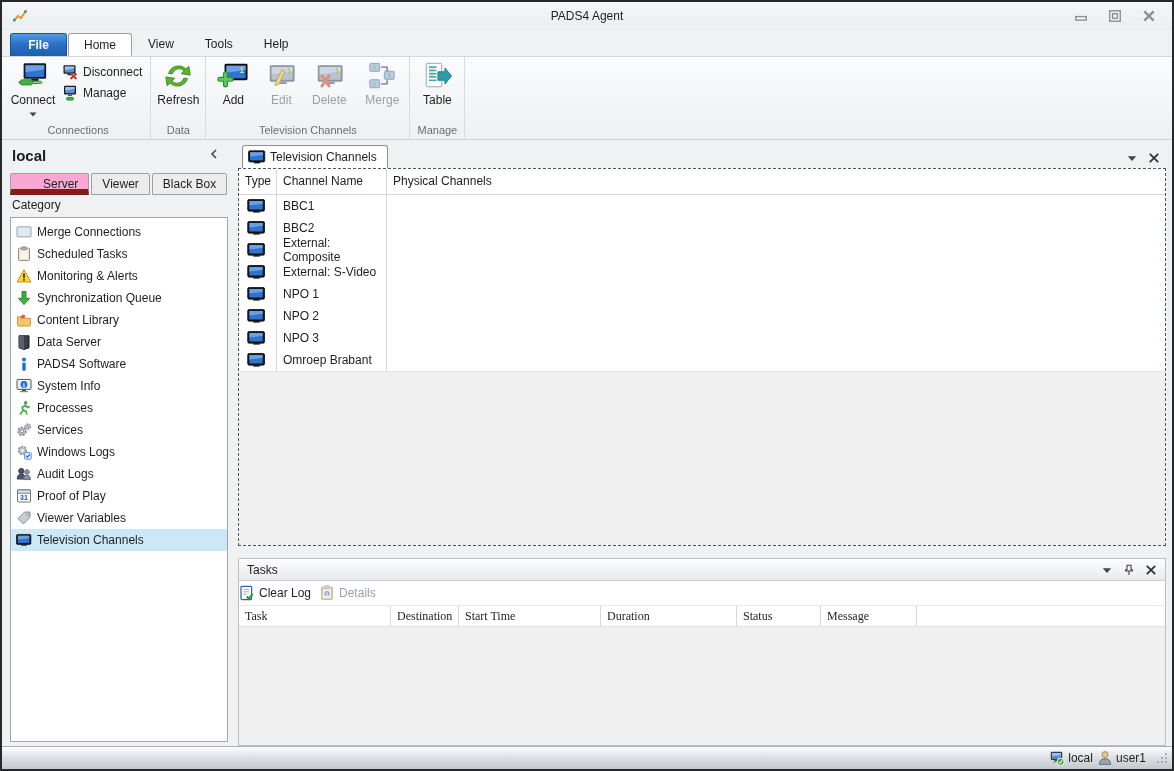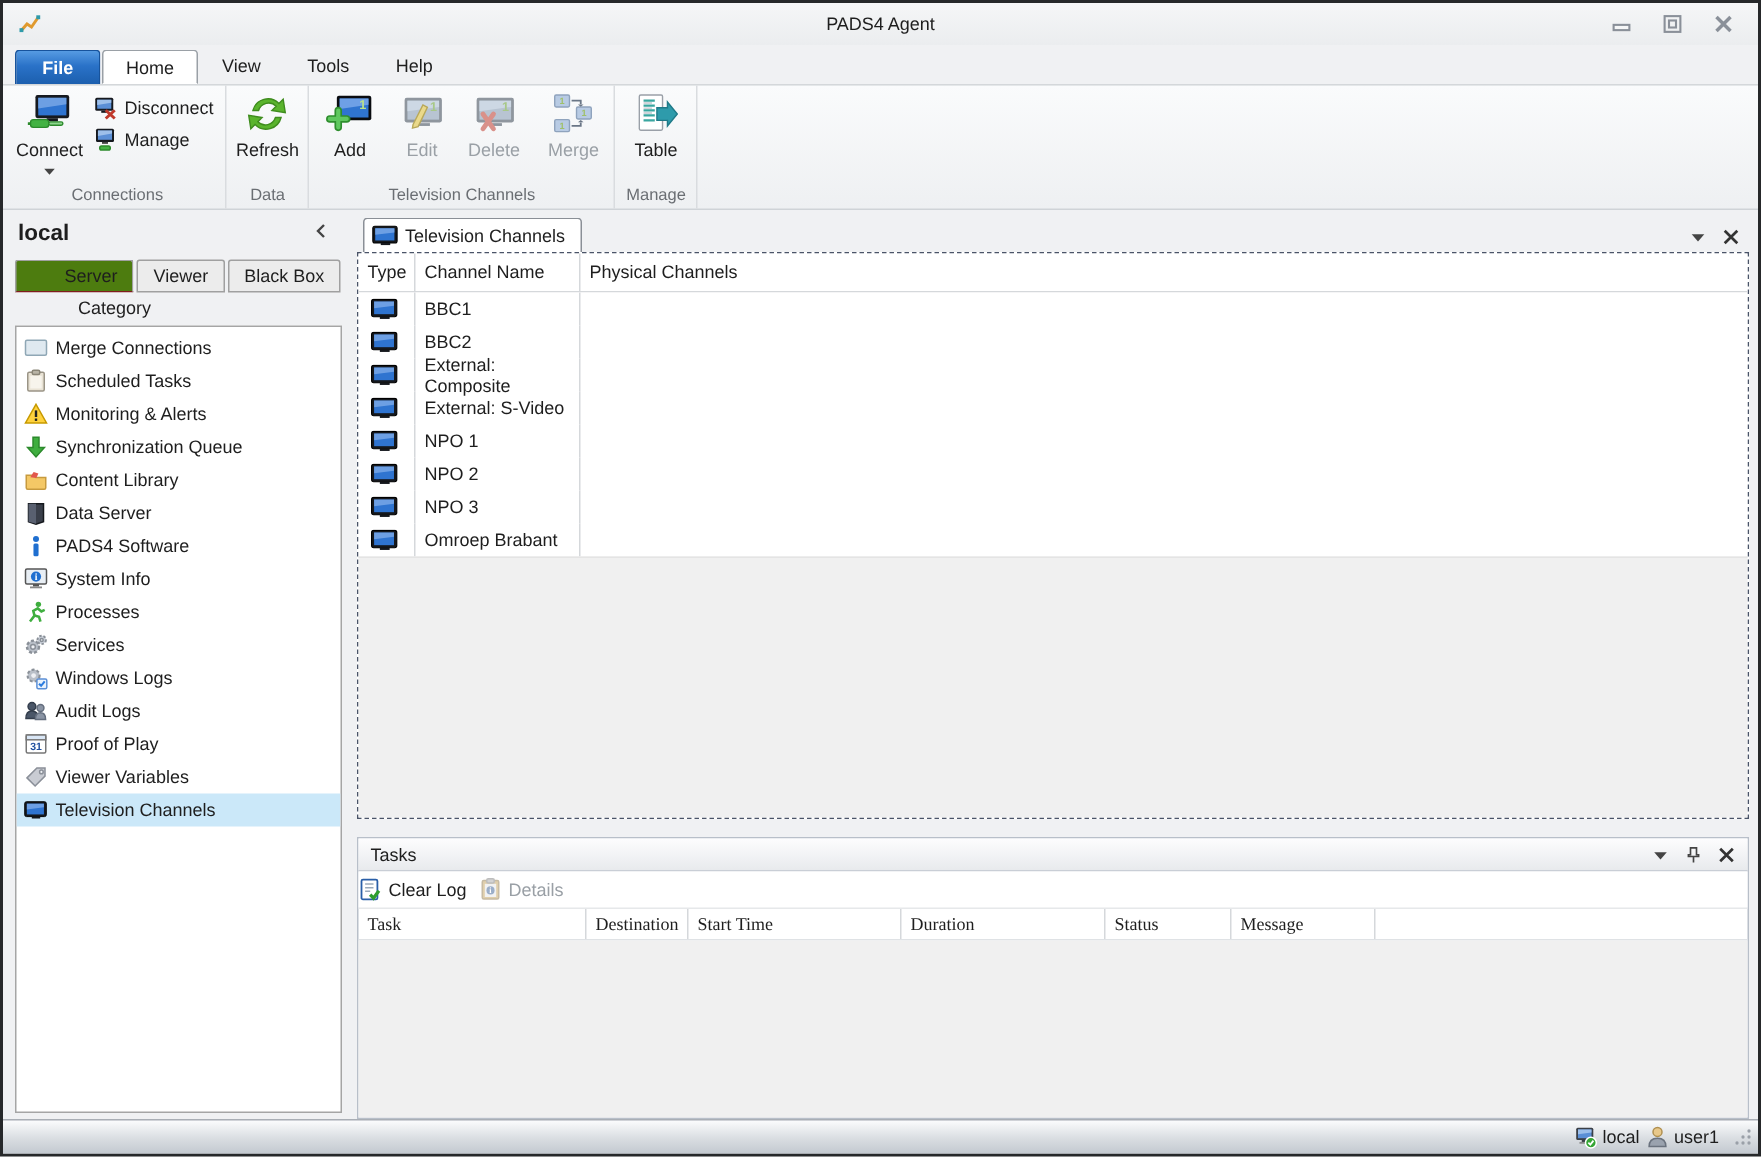--- a/index.html
+++ b/index.html
@@ -51,22 +51,22 @@
   .content { flex:1; display:flex; padding-right:6px; min-height:0; }
 
   
   .sidebar { width:230px; flex:none; display:flex; flex-direction:column; padding:0 0 4px 0; }
   .side-head { height:30px; display:flex; align-items:center; padding:0 10px; }
   .side-title { font-size:15px; font-weight:bold; }
   .collapse-btn { margin-left:auto; width:14px; height:14px; }
   .side-tabs { height:25px; display:flex; align-items:flex-end; padding-left:8px; }
   .side-tab { padding:0 10px; height:22px; line-height:21px; background:#ececec;
     border:1px solid #a0a0a0; margin-right:2px; border-radius:2px 2px 0 0; }
-  .side-tab.active { background:#4d7c0f; border-bottom:1px solid #7f1d1d;padding-left:32px; }
-  .cat-label-row { height:22px; line-height:20px; padding-left:10px;margin-left:40px; }
+  .side-tab.active { background:#f9a8d4; border-bottom:6px solid #7f1d1d;padding-left:32px; }
+  .cat-label-row { height:22px; line-height:20px; padding-left:10px; }
   .catlist { flex:1; margin:0 4px 0 8px; background:#fff; border:1px solid #a5a5a5; overflow:hidden; padding-top:3px; }
   .cat-item { height:22px; display:flex; align-items:center; gap:5px; padding-left:5px; }
   .cat-item.selected { background:#cbe8f9; }
   .cat-icon { width:16px; height:16px; flex:none; }
   .cat-icon svg { width:100%; height:100%; }
 
   .v-splitter { width:6px; flex:none; }
 
   
   .main { flex:1; display:flex; flex-direction:column; min-width:0; }

